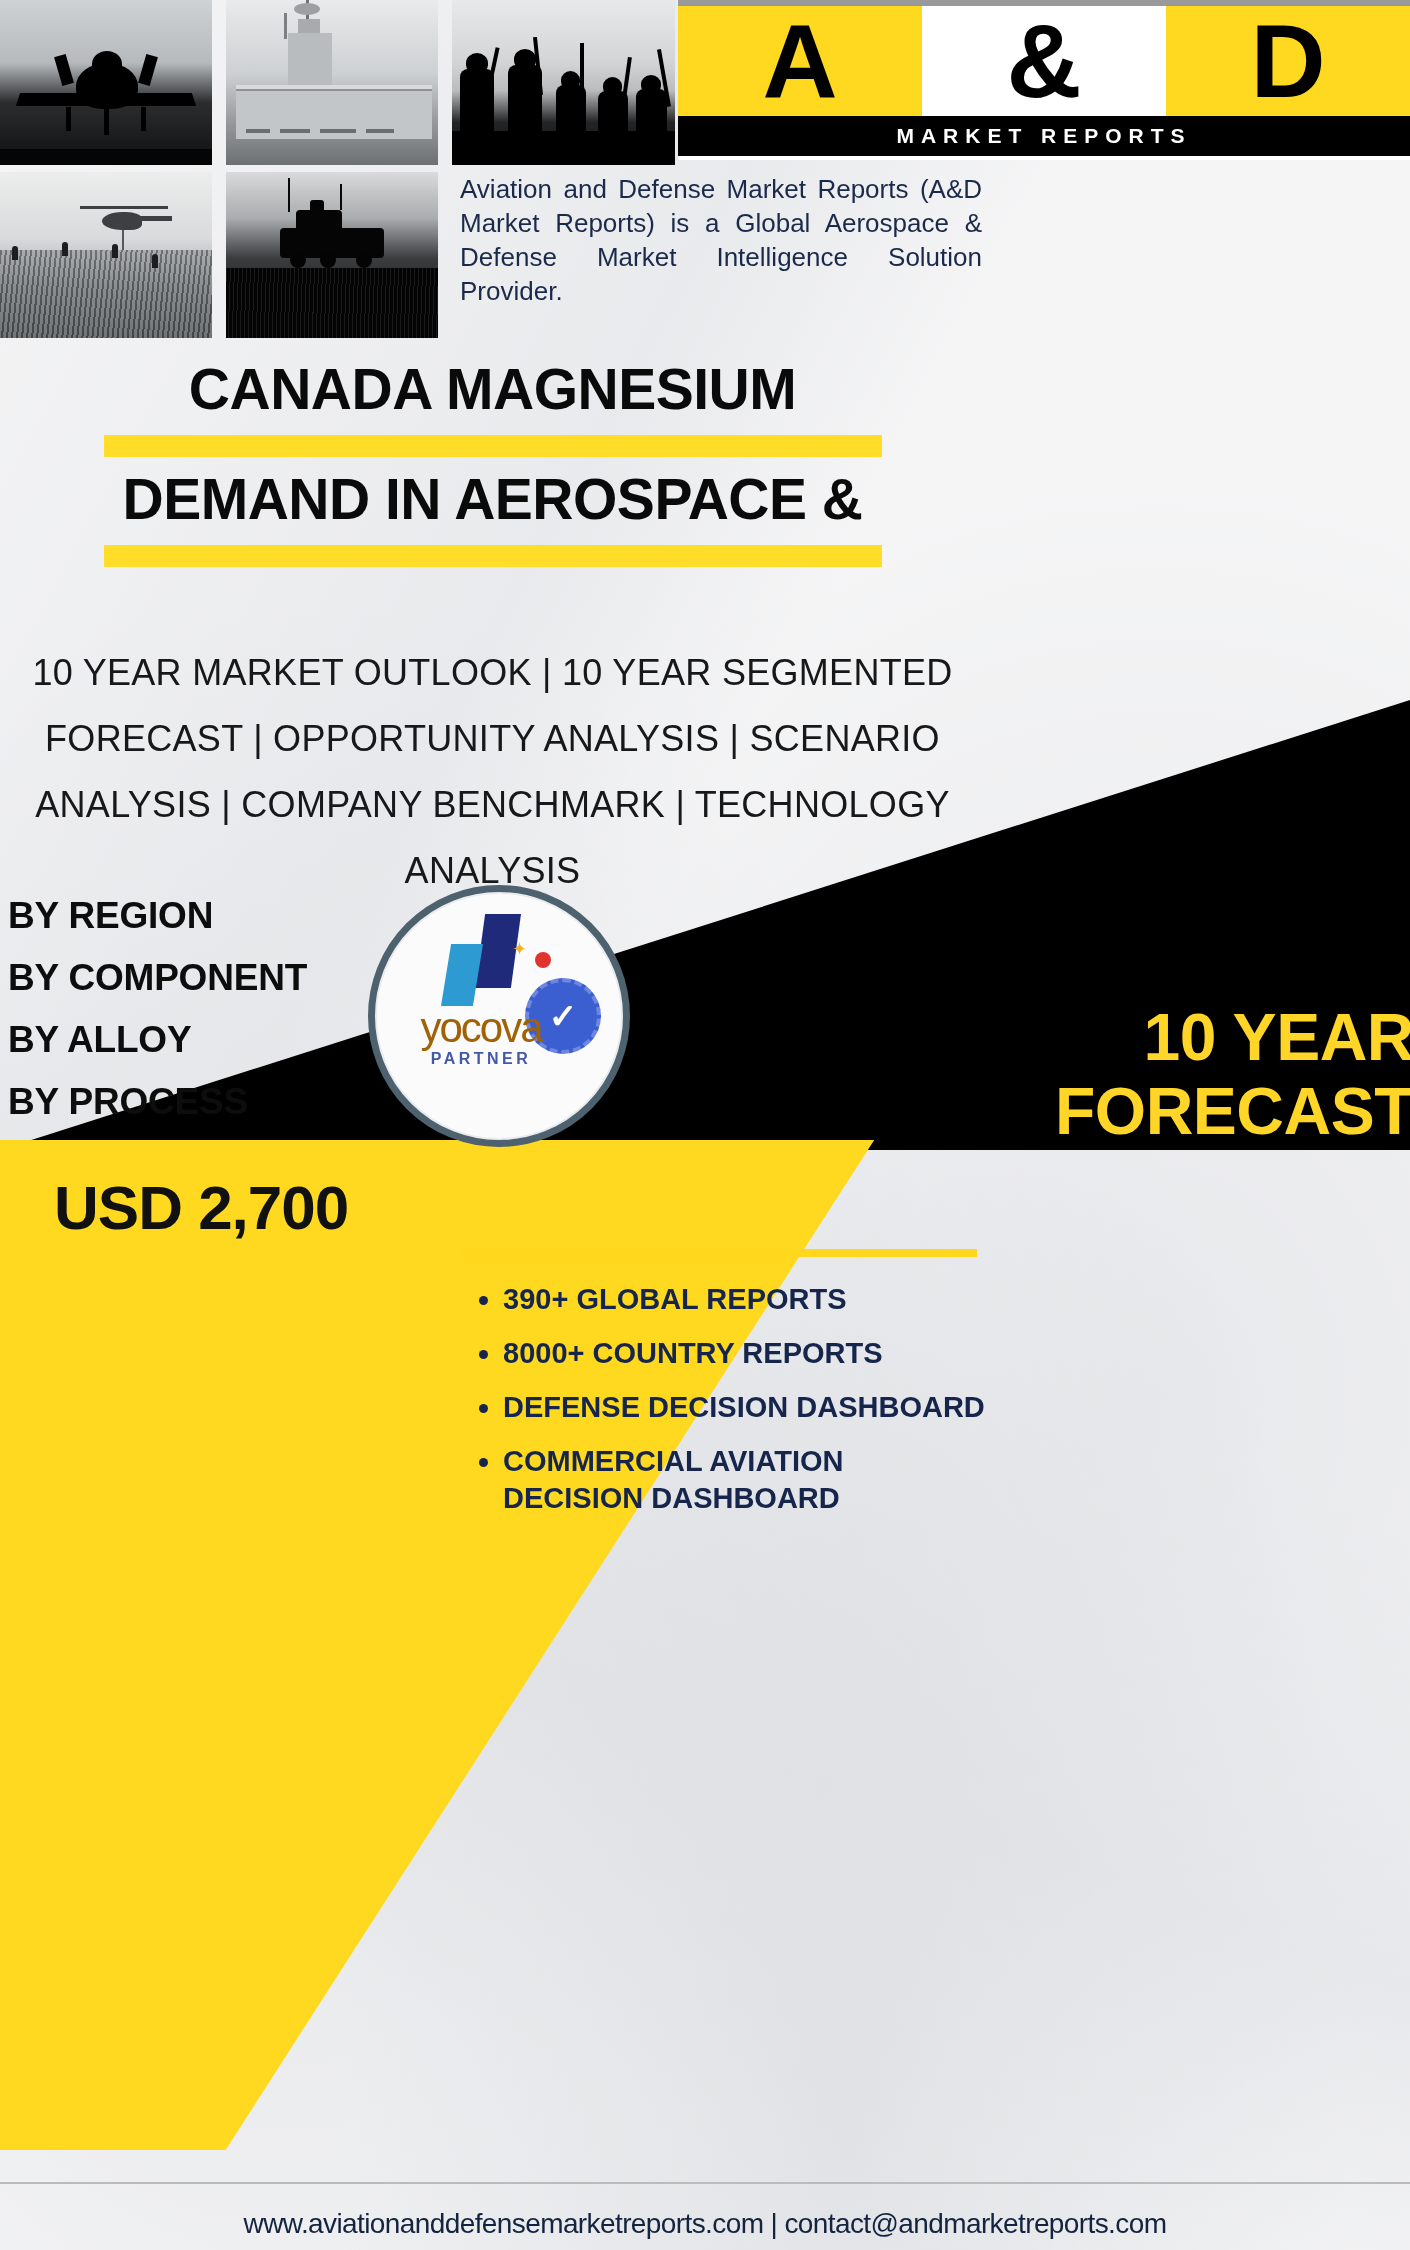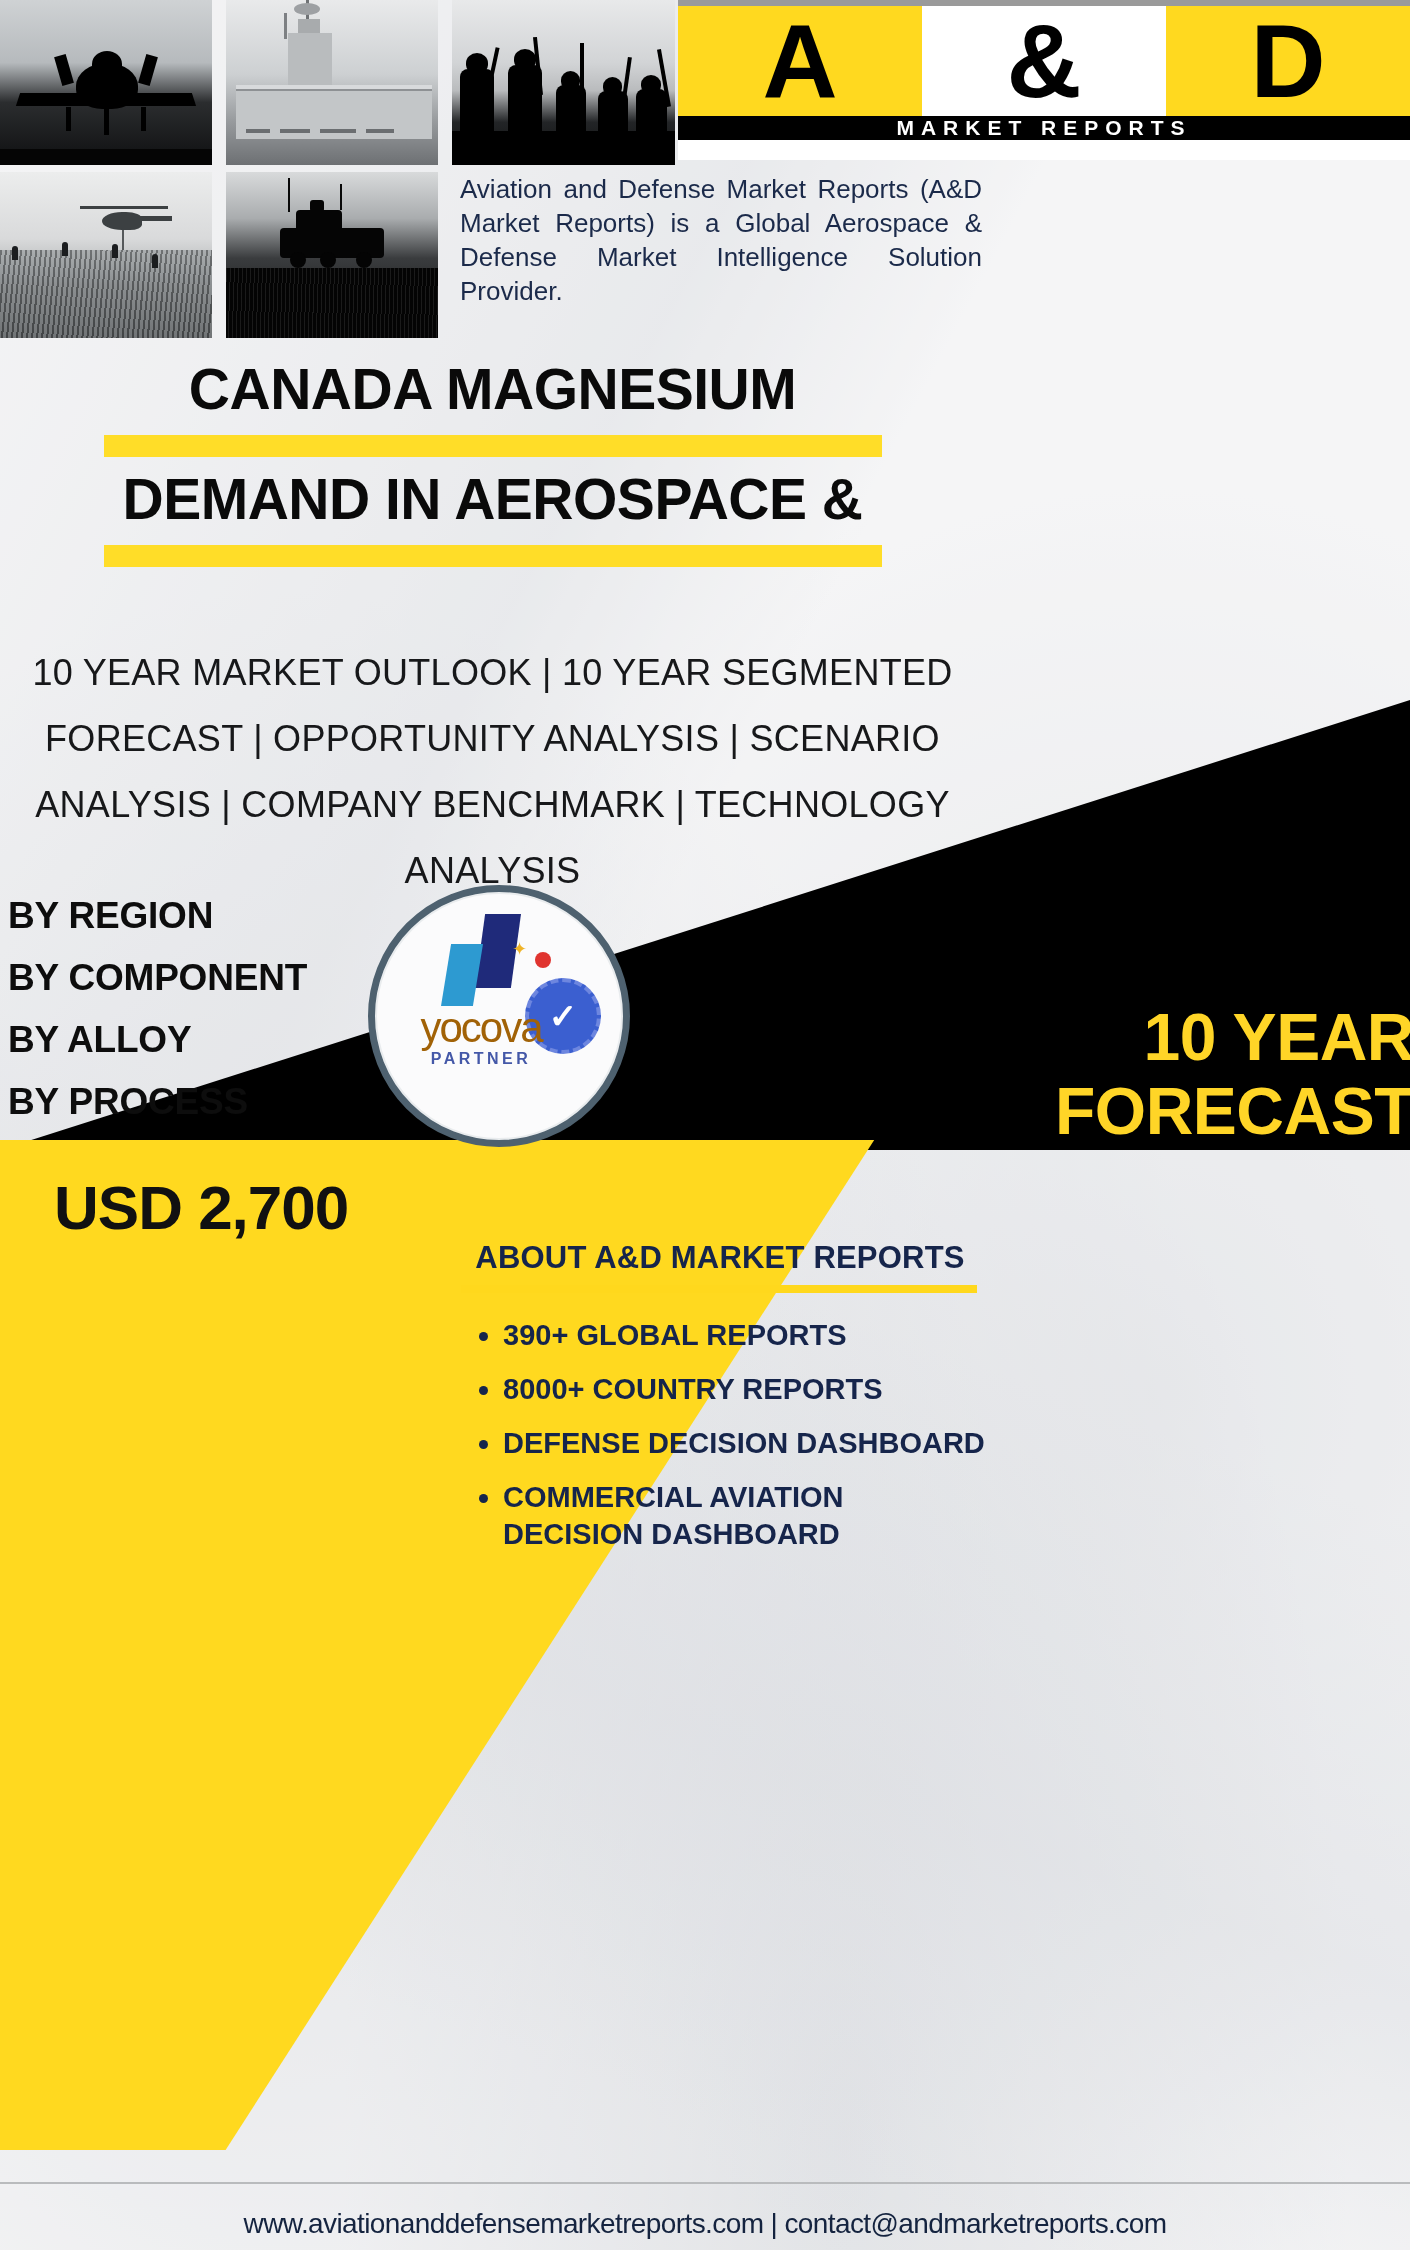--- a/index.html
+++ b/index.html
@@ -87,21 +87,21 @@
      background:repeating-linear-gradient(92deg, rgba(255,255,255,.09) 0 1px, rgba(0,0,0,0) 1px 4px);}
 
   
   .logo{position:absolute;left:678px;top:0;width:732px;height:160px;background:#ffffff;}
   .logo .tline{position:absolute;left:0;top:0;width:100%;height:6px;background:#9a9a9a;}
   .logo .tiles{position:absolute;left:0;top:6px;width:100%;height:110px;display:flex;}
   .logo .tile{flex:1;display:flex;align-items:center;justify-content:center;
     font-weight:700;font-size:104px;line-height:1;color:#000;font-family:"Liberation Sans", sans-serif;}
   .logo .tile.y{background:#FFD91F;}
   .logo .tile.w{background:#ffffff;}
-  .logo .mrbar{position:absolute;left:0;top:116px;width:100%;height:24px;background:#000;
+  .logo .mrbar{position:absolute;left:0;top:116px;width:100%;height:40px;background:#000;
     display:flex;align-items:center;justify-content:center;}
   .logo .mrbar span{color:#fff;font-size:21px;letter-spacing:7px;font-weight:600;}
 
   
   .intro{position:absolute;left:460px;top:172px;width:522px;
     color:#1b2a4a;font-size:26px;line-height:34px;text-align:justify;font-weight:400;}
 
   
   .titleblock{position:absolute;left:0;top:360px;width:985px;text-align:center;}
   .t-line{font-size:57px;font-weight:700;color:#0a0a0a;letter-spacing:-.5px;line-height:1.05;
@@ -298,21 +298,20 @@
     <div class="yo-spark">✦</div>
     <div class="yo-dot"></div>
     <div class="yo-seal">
       <i>✓</i>
     </div>
     <div class="yo-word">yocova</div>
     <div class="yo-partner">PARTNER</div>
   </div>
 
   <div class="about">
-    <h3>ABOUT A&amp;D MARKET REPORTS</h3>
     <div class="uline"></div>
     <ul>
       <li>390+ GLOBAL REPORTS</li>
       <li>8000+ COUNTRY REPORTS</li>
       <li>DEFENSE DECISION DASHBOARD</li>
       <li>COMMERCIAL AVIATION DECISION DASHBOARD</li>
     </ul>
   </div>
 
   <div class="footline"></div>

